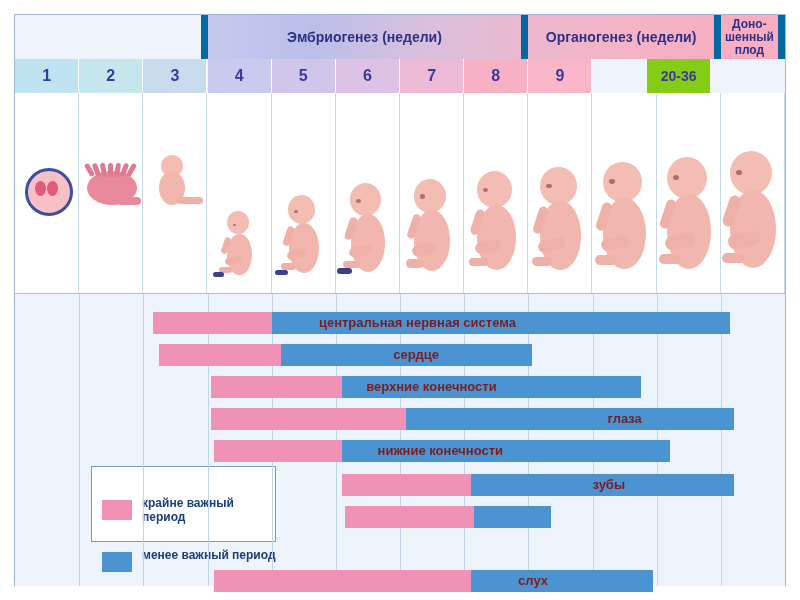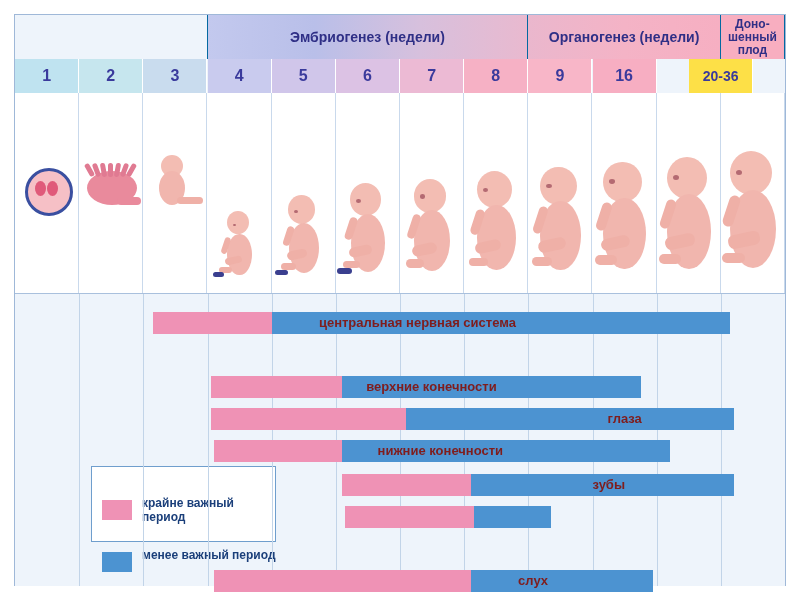--- a/index.html
+++ b/index.html
@@ -26,21 +26,21 @@
   
   .phase-row{
     position:absolute; left:0; top:0; height:44px; width:100%;
   }
   .phase{
     position:absolute; top:0; height:44px;
     display:flex; align-items:center; justify-content:center;
     text-align:center;
     font-size:14px; font-weight:bold; color:#2f2f86;
     box-sizing:border-box;
-    border-right:1px solid #0369a1;
+    border-right:7px solid #0369a1;
   }
   .phase.p0{ background:#eef4fb; }
   .phase.p1{ background:linear-gradient(to right,#c3c9ee,#b9bfe9,#d7c0dd,#e9b9cf); }
   .phase.p2{ background:linear-gradient(to right,#eab7cd,#f4b3c6,#f6afc2); }
   .phase.p3{ background:#f8aec0; }
   .phase.small{ font-size:12px; line-height:13px; }
 
   
   .weeks-row{
     position:absolute; left:0; top:44px; height:34px; width:100%;
@@ -162,22 +162,21 @@
     <div class="weeks-row" id="weekRow">
         <div class="week" style="left: 0px; width: 64.1667px; background: rgb(191, 227, 240);">1</div>
         <div class="week" style="left: 64.1667px; width: 64.1667px; background: rgb(198, 230, 238);">2</div>
         <div class="week" style="left: 128.333px; width: 64.1667px; background: rgb(201, 220, 238);">3</div>
         <div class="week" style="left: 192.5px; width: 64.1667px; background: rgb(201, 203, 238);">4</div>
         <div class="week" style="left: 256.667px; width: 64.1667px; background: rgb(208, 198, 234);">5</div>
         <div class="week" style="left: 320.833px; width: 64.1667px; background: rgb(220, 194, 228);">6</div>
         <div class="week" style="left: 385px; width: 64.1667px; background: rgb(236, 186, 212);">7</div>
         <div class="week" style="left: 449.167px; width: 64.1667px; background: rgb(246, 177, 197);">8</div>
         <div class="week" style="left: 513.333px; width: 64.1667px; background: rgb(248, 182, 200);">9</div>
-        <div class="week" style="left: 577.5px; width: 64.1667px; background: rgb(247, 174, 194);">16</div>
-        <div class="week" style="left: 674px; width: 64.1667px; background: #fde047; font-size: 14px;">20-36</div>
+        <div class="week" style="left: 632px; width: 64.1667px; background: #84cc16; font-size: 14px;">20-36</div>
       </div>
 
     <div class="embryo-row" id="embryoRow">
         <div class="embryo-cell" style="left: 0px; width: 64.1667px;">
           <div class="embryo-art">
             <div class="ring" style="left: 10px; top: 75px; width: 42px; height: 42px;"></div>
             <div class="inner-dot" style="left: 20px; top: 88px; width: 11px; height: 15px;"></div>
             <div class="inner-dot" style="left: 32px; top: 88px; width: 11px; height: 15px;"></div>
           </div>
         </div>
@@ -316,20 +315,25 @@
         <div class="col-line" style="left: 449.167px;"></div>
         <div class="col-line" style="left: 513.333px;"></div>
         <div class="col-line" style="left: 577.5px;"></div>
         <div class="col-line" style="left: 641.667px;"></div>
         <div class="col-line" style="left: 705.833px;"></div>
         <div class="bar" style="left: 0px; top: 18px; width: 770px;">
           <div class="seg pink" style="left: 137.958px; width: 118.708px;"></div>
           <div class="seg blue" style="left: 256.667px; width: 458.792px;"></div>
           <div class="bar-label" style="left: 0px; width: 506.917px; text-align: right; padding-right: 6px; box-sizing: border-box;">центральная нервная система</div>
         </div>
+        <div class="bar" style="left: 0px; top: 50px; width: 770px;">
+          <div class="seg pink" style="left: 144.375px; width: 121.917px;"></div>
+          <div class="seg blue" style="left: 266.292px; width: 250.25px;"></div>
+          <div class="bar-label" style="left: 0px; width: 429.917px; text-align: right; padding-right: 6px; box-sizing: border-box;">сердце</div>
+        </div>
         <div class="bar" style="left: 0px; top: 82px; width: 770px;">
           <div class="seg pink" style="left: 195.708px; width: 131.542px;"></div>
           <div class="seg blue" style="left: 327.25px; width: 298.375px;"></div>
           <div class="bar-label" style="left: 0px; width: 487.667px; text-align: right; padding-right: 6px; box-sizing: border-box;">верхние конечности</div>
         </div>
         <div class="bar" style="left: 0px; top: 114px; width: 770px;">
           <div class="seg pink" style="left: 195.708px; width: 195.708px;"></div>
           <div class="seg blue" style="left: 391.417px; width: 327.25px;"></div>
           <div class="bar-label" style="left: 4px; width: 628.833px; text-align: right; padding-right: 6px; box-sizing: border-box;">глаза</div>
         </div>

